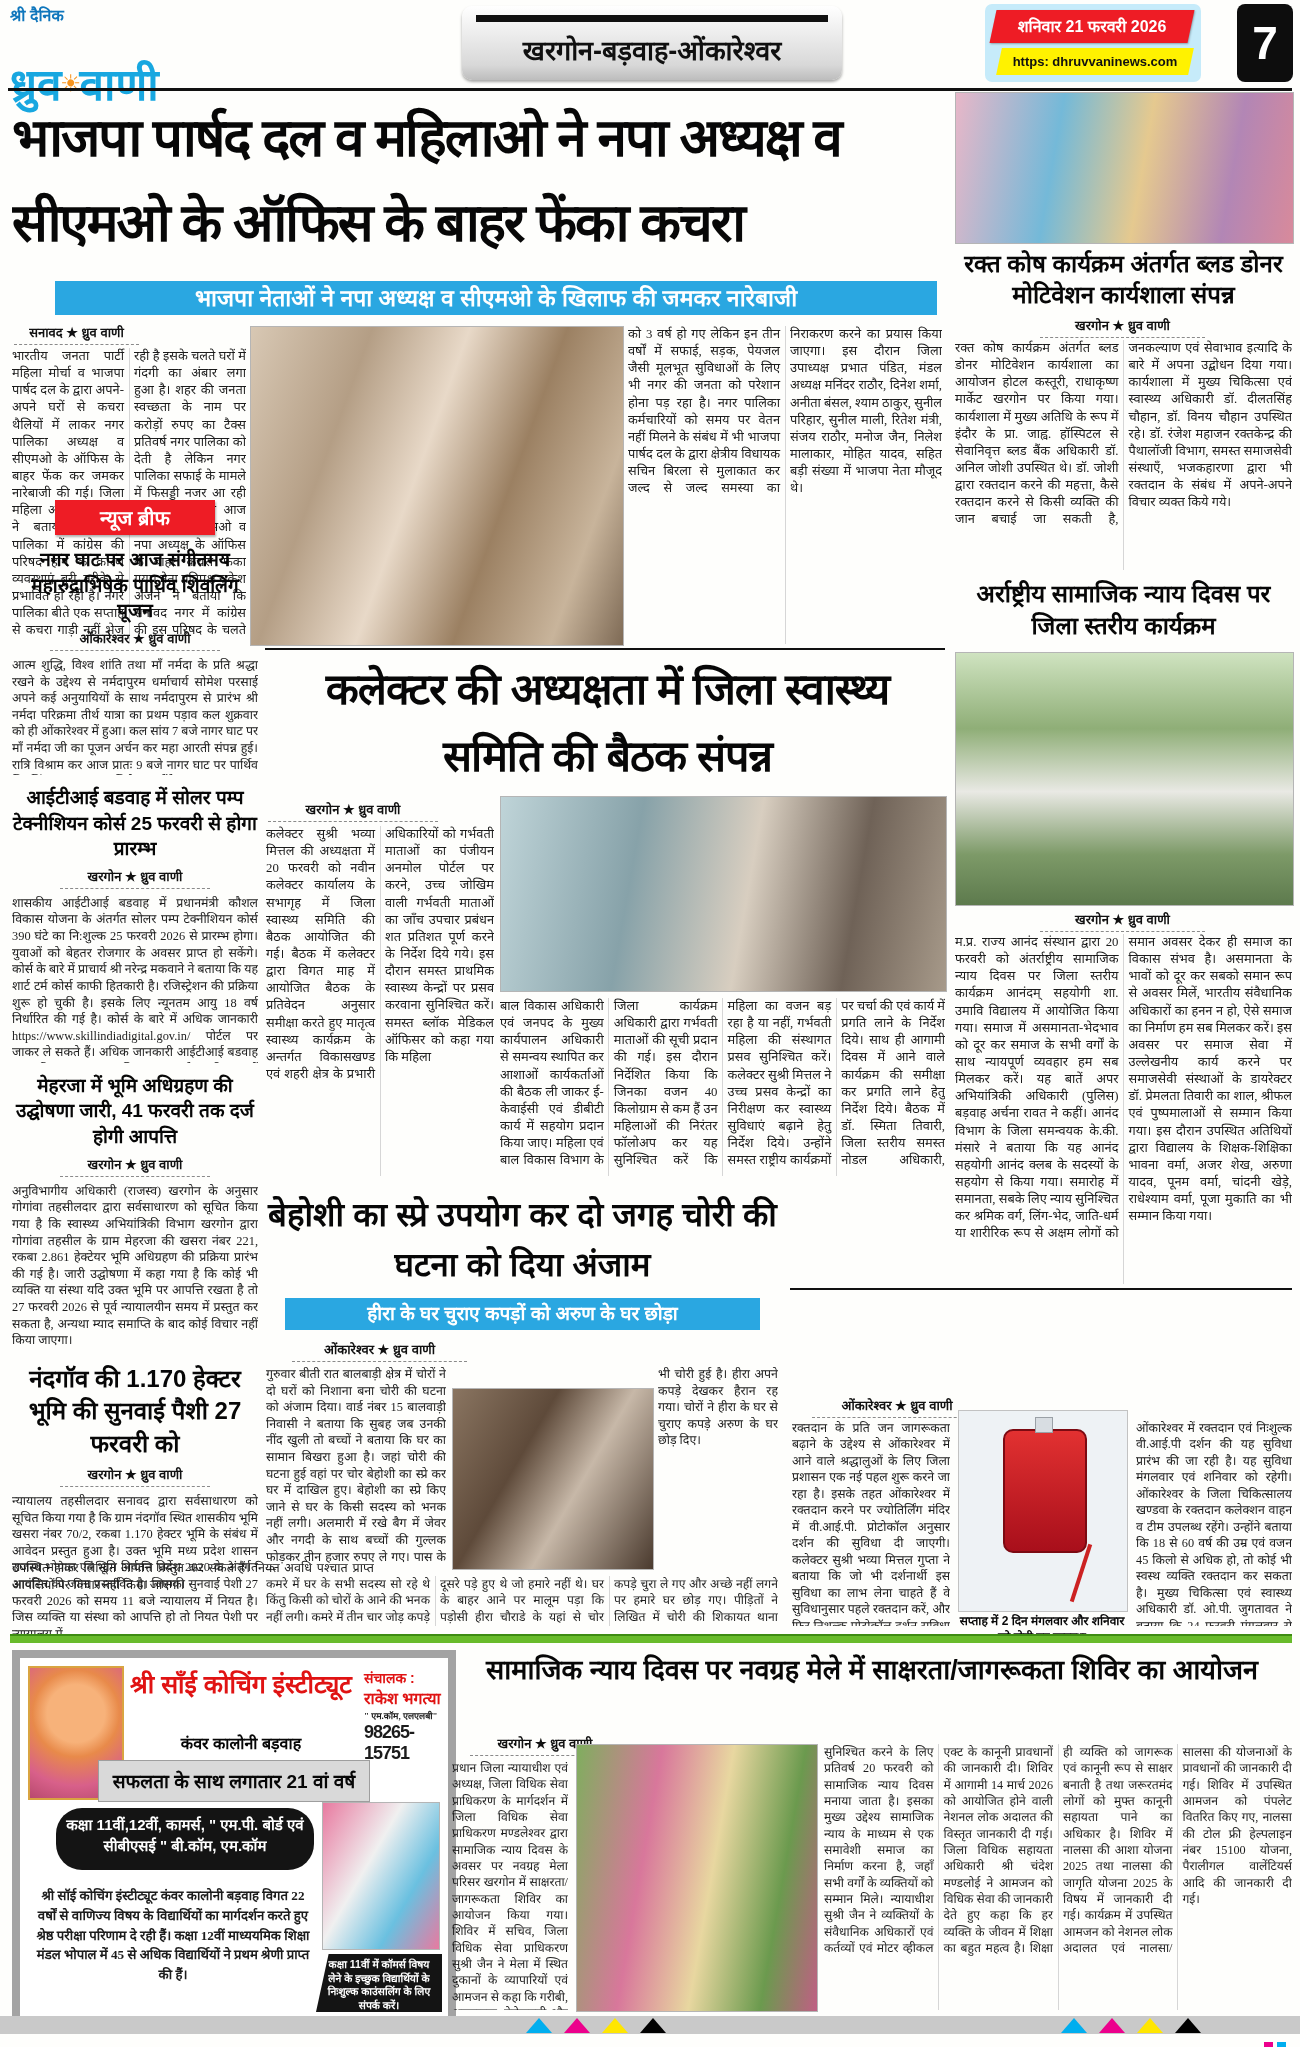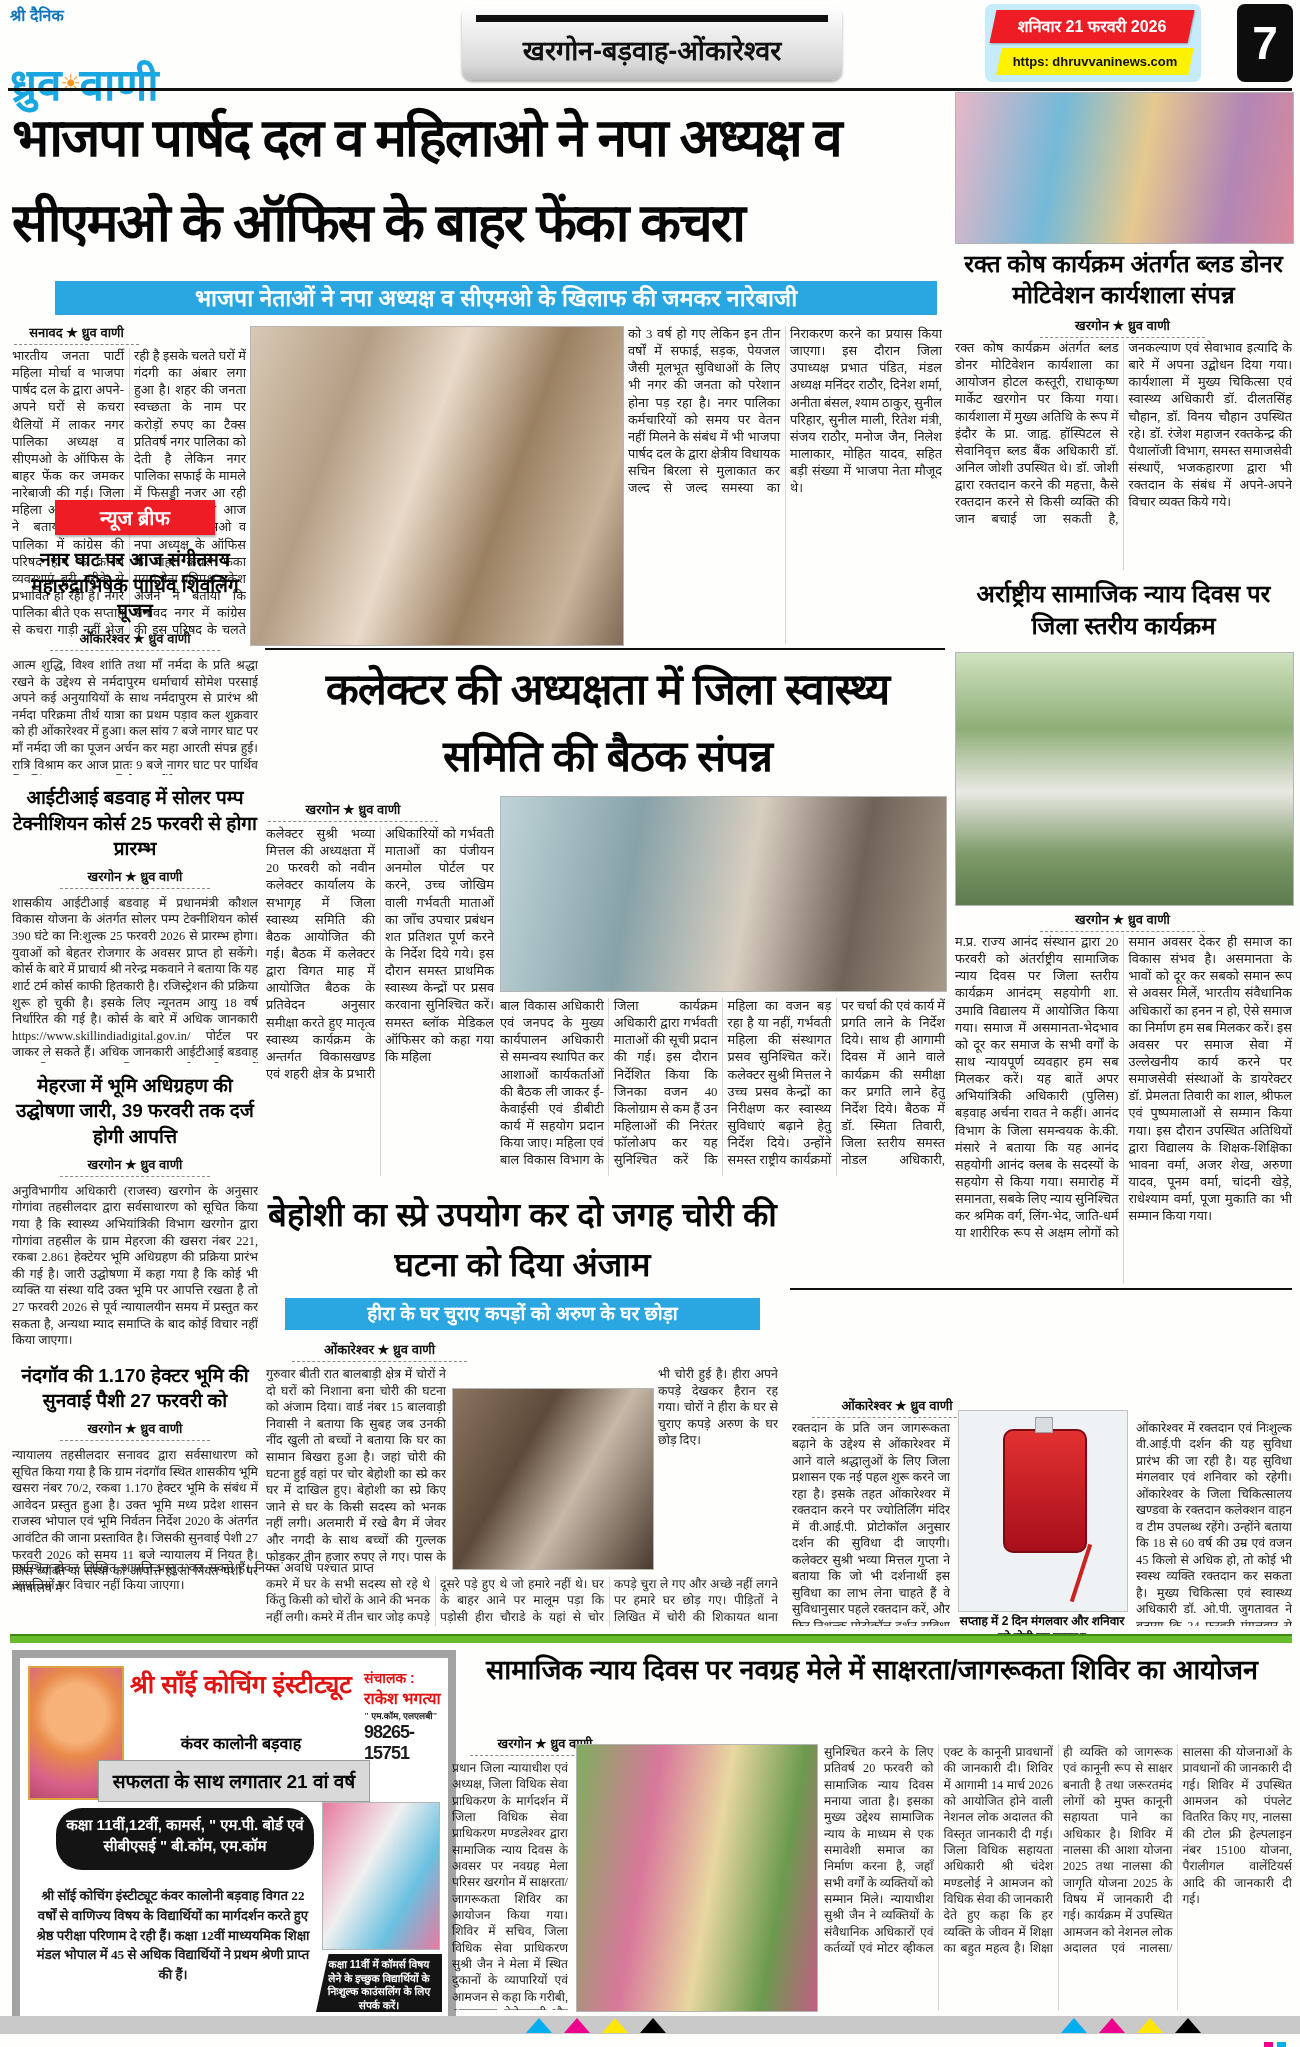--- a/index.html
+++ b/index.html
@@ -88,27 +88,27 @@
       <div class="body-txt" style="height:118px;font-size:12.4px;">आत्म शुद्धि, विश्व शांति तथा माँ नर्मदा के प्रति श्रद्धा रखने के उद्देश्य से नर्मदापुरम धर्माचार्य सोमेश परसाई अपने कई अनुयायियों के साथ नर्मदापुरम से प्रारंभ श्री नर्मदा परिक्रमा तीर्थ यात्रा का प्रथम पड़ाव कल शुक्रवार को ही ओंकारेश्वर में हुआ। कल सांय 7 बजे नागर घाट पर माँ नर्मदा जी का पूजन अर्चन कर महा आरती संपन्न हुई। रात्रि विश्राम कर आज प्रातः 9 बजे नागर घाट पर पार्थिव शिवलिंग का महारुद्राभिषेक करेंगे। यात्रा कसरावद शालिवाहन रवाना होगी। पार्थिव शिवलिंग के संगीतमय महारुद्राभिषेक में यात्रा में चल रहे अनुयायियों के साथ क्षेत्र के कई धर्मावलम्बियों के साथ जनप्रतिनिधिगण एवं समाजसेवी भी उपस्थित रहेंगे।</div>
     </div>
 
     <div style="margin-top:10px;">
       <div class="hl center" style="font-size:19px;line-height:1.35;">आईटीआई बडवाह में सोलर पम्प टेक्नीशियन कोर्स 25 फरवरी से होगा प्रारम्भ</div>
       <div class="byline" style="width:150px;margin:5px auto 6px auto;">खरगोन ★ ध्रुव वाणी</div>
       <div class="body-txt" style="height:168px;font-size:12.4px;">शासकीय आईटीआई बडवाह में प्रधानमंत्री कौशल विकास योजना के अंतर्गत सोलर पम्प टेक्नीशियन कोर्स 390 घंटे का नि:शुल्क 25 फरवरी 2026 से प्रारम्भ होगा। युवाओं को बेहतर रोजगार के अवसर प्राप्त हो सकेंगे। कोर्स के बारे में प्राचार्य श्री नरेन्द्र मकवाने ने बताया कि यह शार्ट टर्म कोर्स काफी हितकारी है। रजिस्ट्रेशन की प्रक्रिया शुरू हो चुकी है। इसके लिए न्यूनतम आयु 18 वर्ष निर्धारित की गई है। कोर्स के बारे में अधिक जानकारी https://www.skillindiadigital.gov.in/ पोर्टल पर जाकर ले सकते हैं। अधिक जानकारी आईटीआई बडवाह (शासकीय उत्कृष्ट उमावि बडवाह के परिसर) में कार्यालयीन कार्य दिवस में जाकर ले सकते हैं।</div>
     </div>
 
     <div style="margin-top:10px;">
-      <div class="hl center" style="font-size:19px;line-height:1.35;">मेहरजा में भूमि अधिग्रहण की उद्घोषणा जारी, 39 फरवरी तक दर्ज होगी आपत्ति</div>
+      <div class="hl center" style="font-size:19px;line-height:1.35;">मेहरजा में भूमि अधिग्रहण की उद्घोषणा जारी, 41 फरवरी तक दर्ज होगी आपत्ति</div>
       <div class="byline" style="width:150px;margin:5px auto 6px auto;">खरगोन ★ ध्रुव वाणी</div>
       <div class="body-txt" style="height:170px;font-size:12.4px;">अनुविभागीय अधिकारी (राजस्व) खरगोन के अनुसार गोगांवा तहसीलदार द्वारा सर्वसाधारण को सूचित किया गया है कि स्वास्थ्य अभियांत्रिकी विभाग खरगोन द्वारा गोगांवा तहसील के ग्राम मेहरजा की खसरा नंबर 221, रकबा 2.861 हेक्टेयर भूमि अधिग्रहण की प्रक्रिया प्रारंभ की गई है। जारी उद्घोषणा में कहा गया है कि कोई भी व्यक्ति या संस्था यदि उक्त भूमि पर आपत्ति रखता है तो 27 फरवरी 2026 से पूर्व न्यायालयीन समय में प्रस्तुत कर सकता है, अन्यथा म्याद समाप्ति के बाद कोई विचार नहीं किया जाएगा।</div>
     </div>
 
     <div style="margin-top:10px;">
-      <div class="hl center" style="font-size:19px;line-height:1.35;">नंदगॉव की 1.170 हेक्टर भूमि की सुनवाई पैशी 27 फरवरी को</div>
+      <div class="hl center" style="font-size:24px;line-height:1.35;">नंदगॉव की 1.170 हेक्टर भूमि की सुनवाई पैशी 27 फरवरी को</div>
       <div class="byline" style="width:150px;margin:5px auto 6px auto;">खरगोन ★ ध्रुव वाणी</div>
       <div class="body-txt" style="height:160px;font-size:12.4px;">न्यायालय तहसीलदार सनावद द्वारा सर्वसाधारण को सूचित किया गया है कि ग्राम नंदगॉव स्थित शासकीय भूमि खसरा नंबर 70/2, रकबा 1.170 हेक्टर भूमि के संबंध में आवेदन प्रस्तुत हुआ है। उक्त भूमि मध्य प्रदेश शासन राजस्व भोपाल एवं भूमि निर्वतन निर्देश 2020 के अंतर्गत आवंटित की जाना प्रस्तावित है। जिसकी सुनवाई पेशी 27 फरवरी 2026 को समय 11 बजे न्यायालय में नियत है। जिस व्यक्ति या संस्था को आपत्ति हो तो नियत पेशी पर न्यायालय में</div>
     </div>
   </div>
   <div class="abs body-txt" style="left:12px;top:1560px;width:362px;height:62px;font-size:12.6px;">उपस्थित होकर लिखित आपत्ति प्रस्तुत कर सकते हैं। नियत अवधि पश्चात प्राप्त आपत्तियों पर विचार नहीं किया जाएगा।</div>
 
   <div class="abs hr-black" style="left:265px;top:648px;width:680px;height:2px;"></div>
   <div class="abs hl center" style="left:280px;top:656px;width:655px;height:136px;font-size:43px;line-height:1.55;letter-spacing:-1px;overflow:hidden;">कलेक्टर की अध्यक्षता में जिला स्वास्थ्य समिति की बैठक संपन्न</div>
   <div class="abs byline" style="left:268px;top:800px;width:170px;">खरगोन ★ ध्रुव वाणी</div>
   <div class="abs photo ph-meeting" style="left:500px;top:796px;width:445px;height:194px;"></div>

